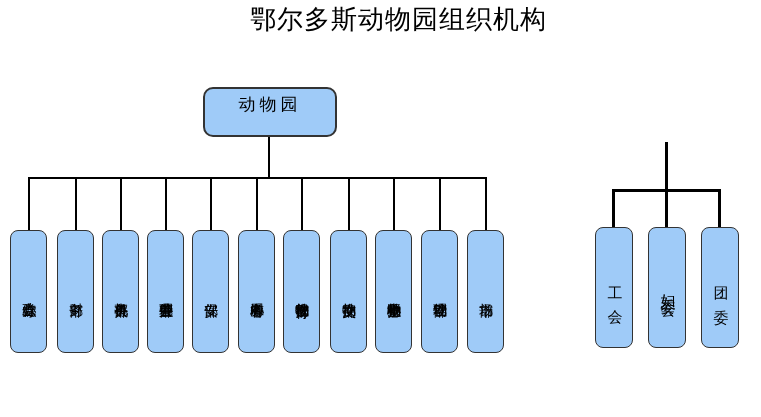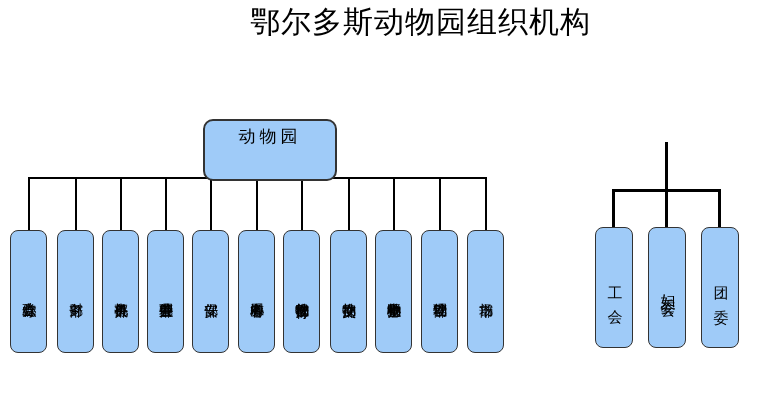--- a/index.html
+++ b/index.html
@@ -14,21 +14,21 @@
     background: var(--background, #ffffff);
     font-family: "Liberation Serif", "DejaVu Serif", serif;
     color: #000000;
     overflow: hidden;
   }
   .title {
     position: absolute;
     left: 250px;
     top: 2px;
     margin: 0;
-    font-size: 30px;
+    font-size: 26px;
     font-weight: normal;
     letter-spacing: 1px;
     white-space: nowrap;
   }
   .line {
     position: absolute;
     background: var(--connector, #000000);
   }
   .box {
     position: absolute;
@@ -77,21 +77,21 @@
   <div class="line" style="left:120px; top:177px; width:2px; height:53px;"></div>
   <div class="line" style="left:165px; top:177px; width:2px; height:53px;"></div>
   <div class="line" style="left:210px; top:177px; width:2px; height:53px;"></div>
   <div class="line" style="left:256px; top:177px; width:2px; height:53px;"></div>
   <div class="line" style="left:301px; top:177px; width:2px; height:53px;"></div>
   <div class="line" style="left:348px; top:177px; width:2px; height:53px;"></div>
   <div class="line" style="left:393px; top:177px; width:2px; height:53px;"></div>
   <div class="line" style="left:439px; top:177px; width:2px; height:53px;"></div>
   <div class="line" style="left:485px; top:177px; width:2px; height:53px;"></div>
 
-  <div class="box root-box" style="left:203px; top:87px; width:134px; height:62px;margin-top:32px;">
+  <div class="box root-box" style="left:203px; top:87px; width:134px; height:50px;">
     <span>动物园</span>
   </div>
 
   <div class="box child-box" style="left:10px; top:230px; width:37px; height:123px;">
     <span>党政综合办</span>
   </div>
   <div class="box child-box" style="left:57px; top:230px; width:37px; height:123px;">
     <span>财务部</span>
   </div>
   <div class="box child-box" style="left:102px; top:230px; width:37px; height:123px;">

